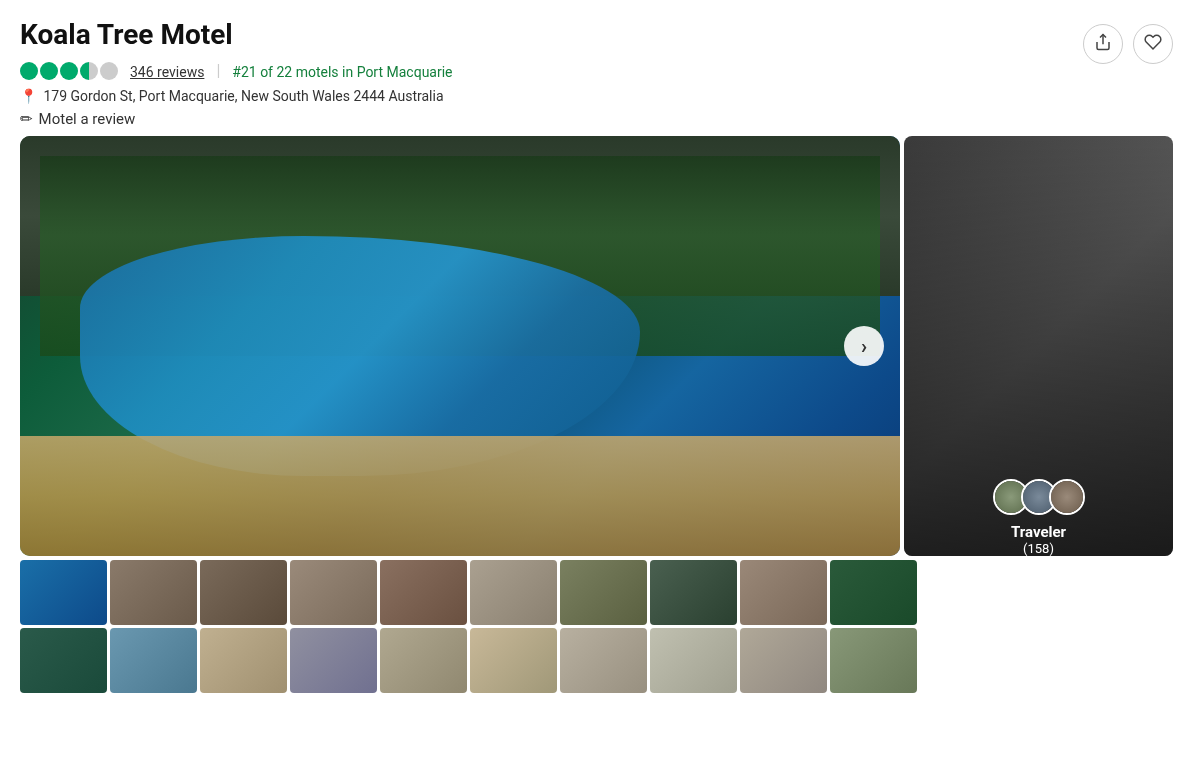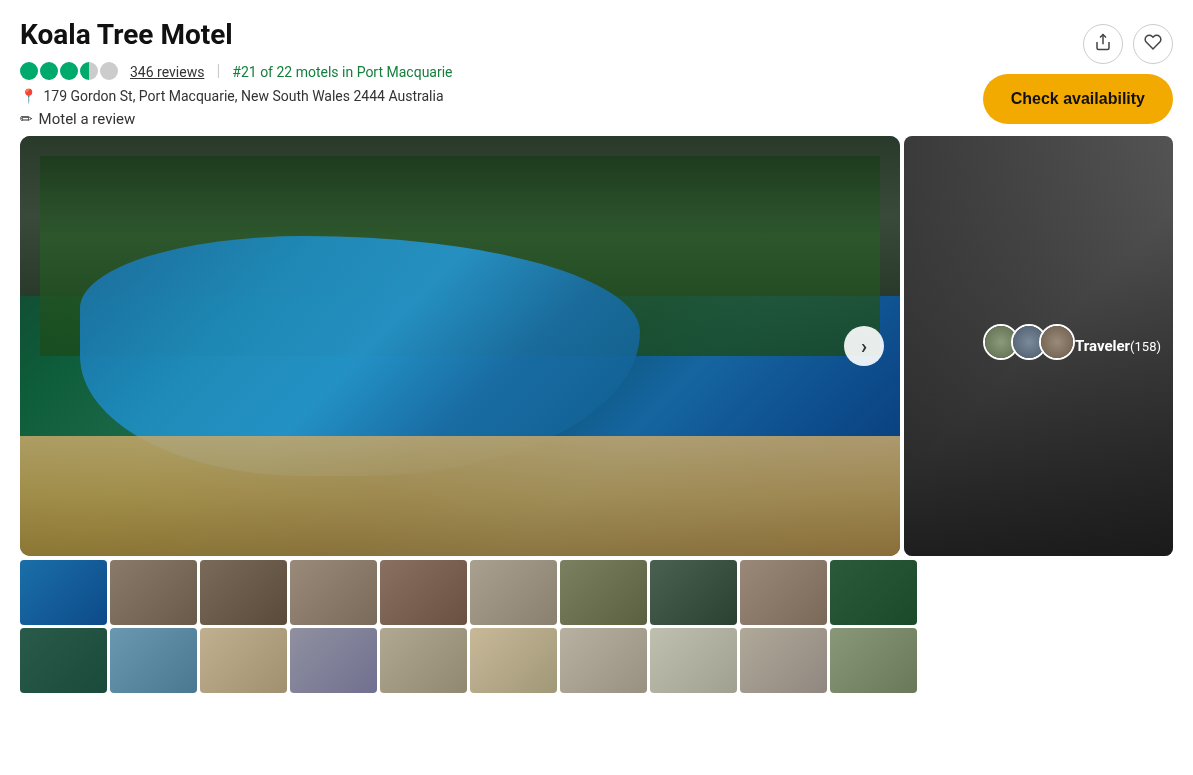--- a/index.html
+++ b/index.html
@@ -247,23 +247,23 @@
       width: 100%;
       height: 100%;
       position: absolute;
       top: 0; left: 0;
     }
 
     .side-panel-overlay {
       position: absolute;
       bottom: 0; left: 0; right: 0;
       background: linear-gradient(transparent, rgba(0,0,0,0.65));
-      padding: 12px;
-      display: flex;
-      flex-direction: row;
+      padding: 0;
+      display: flex;
+      flex-direction: column;
       align-items: center;
       justify-content: flex-end;
       height: 100%;
     }
 
     .side-panel-title {
       color: #fff;
       font-size: 15px;
       font-weight: 700;
       text-align: center;
@@ -422,21 +422,20 @@
         </span>
       </button>
       <button class="icon-btn" title="Save">
         <span>
           <svg width="18" height="18" viewBox="0 0 24 24" fill="none" stroke="#444" stroke-width="2">
             <path d="M20.84 4.61a5.5 5.5 0 0 0-7.78 0L12 5.67l-1.06-1.06a5.5 5.5 0 0 0-7.78 7.78l1.06 1.06L12 21.23l7.78-7.78 1.06-1.06a5.5 5.5 0 0 0 0-7.78z"></path>
           </svg>
         </span>
       </button>
     </div>
-    <button class="check-availability-btn">Check availability</button>
   </div>
 </div>
 
 <div class="gallery-section">
   <div class="main-photo-wrapper">
     <div class="main-photo">
       <div class="pool-fence"></div>
       <div class="pool-trees"></div>
       <div class="pool-water"></div>
       <div class="pool-deck"></div>

